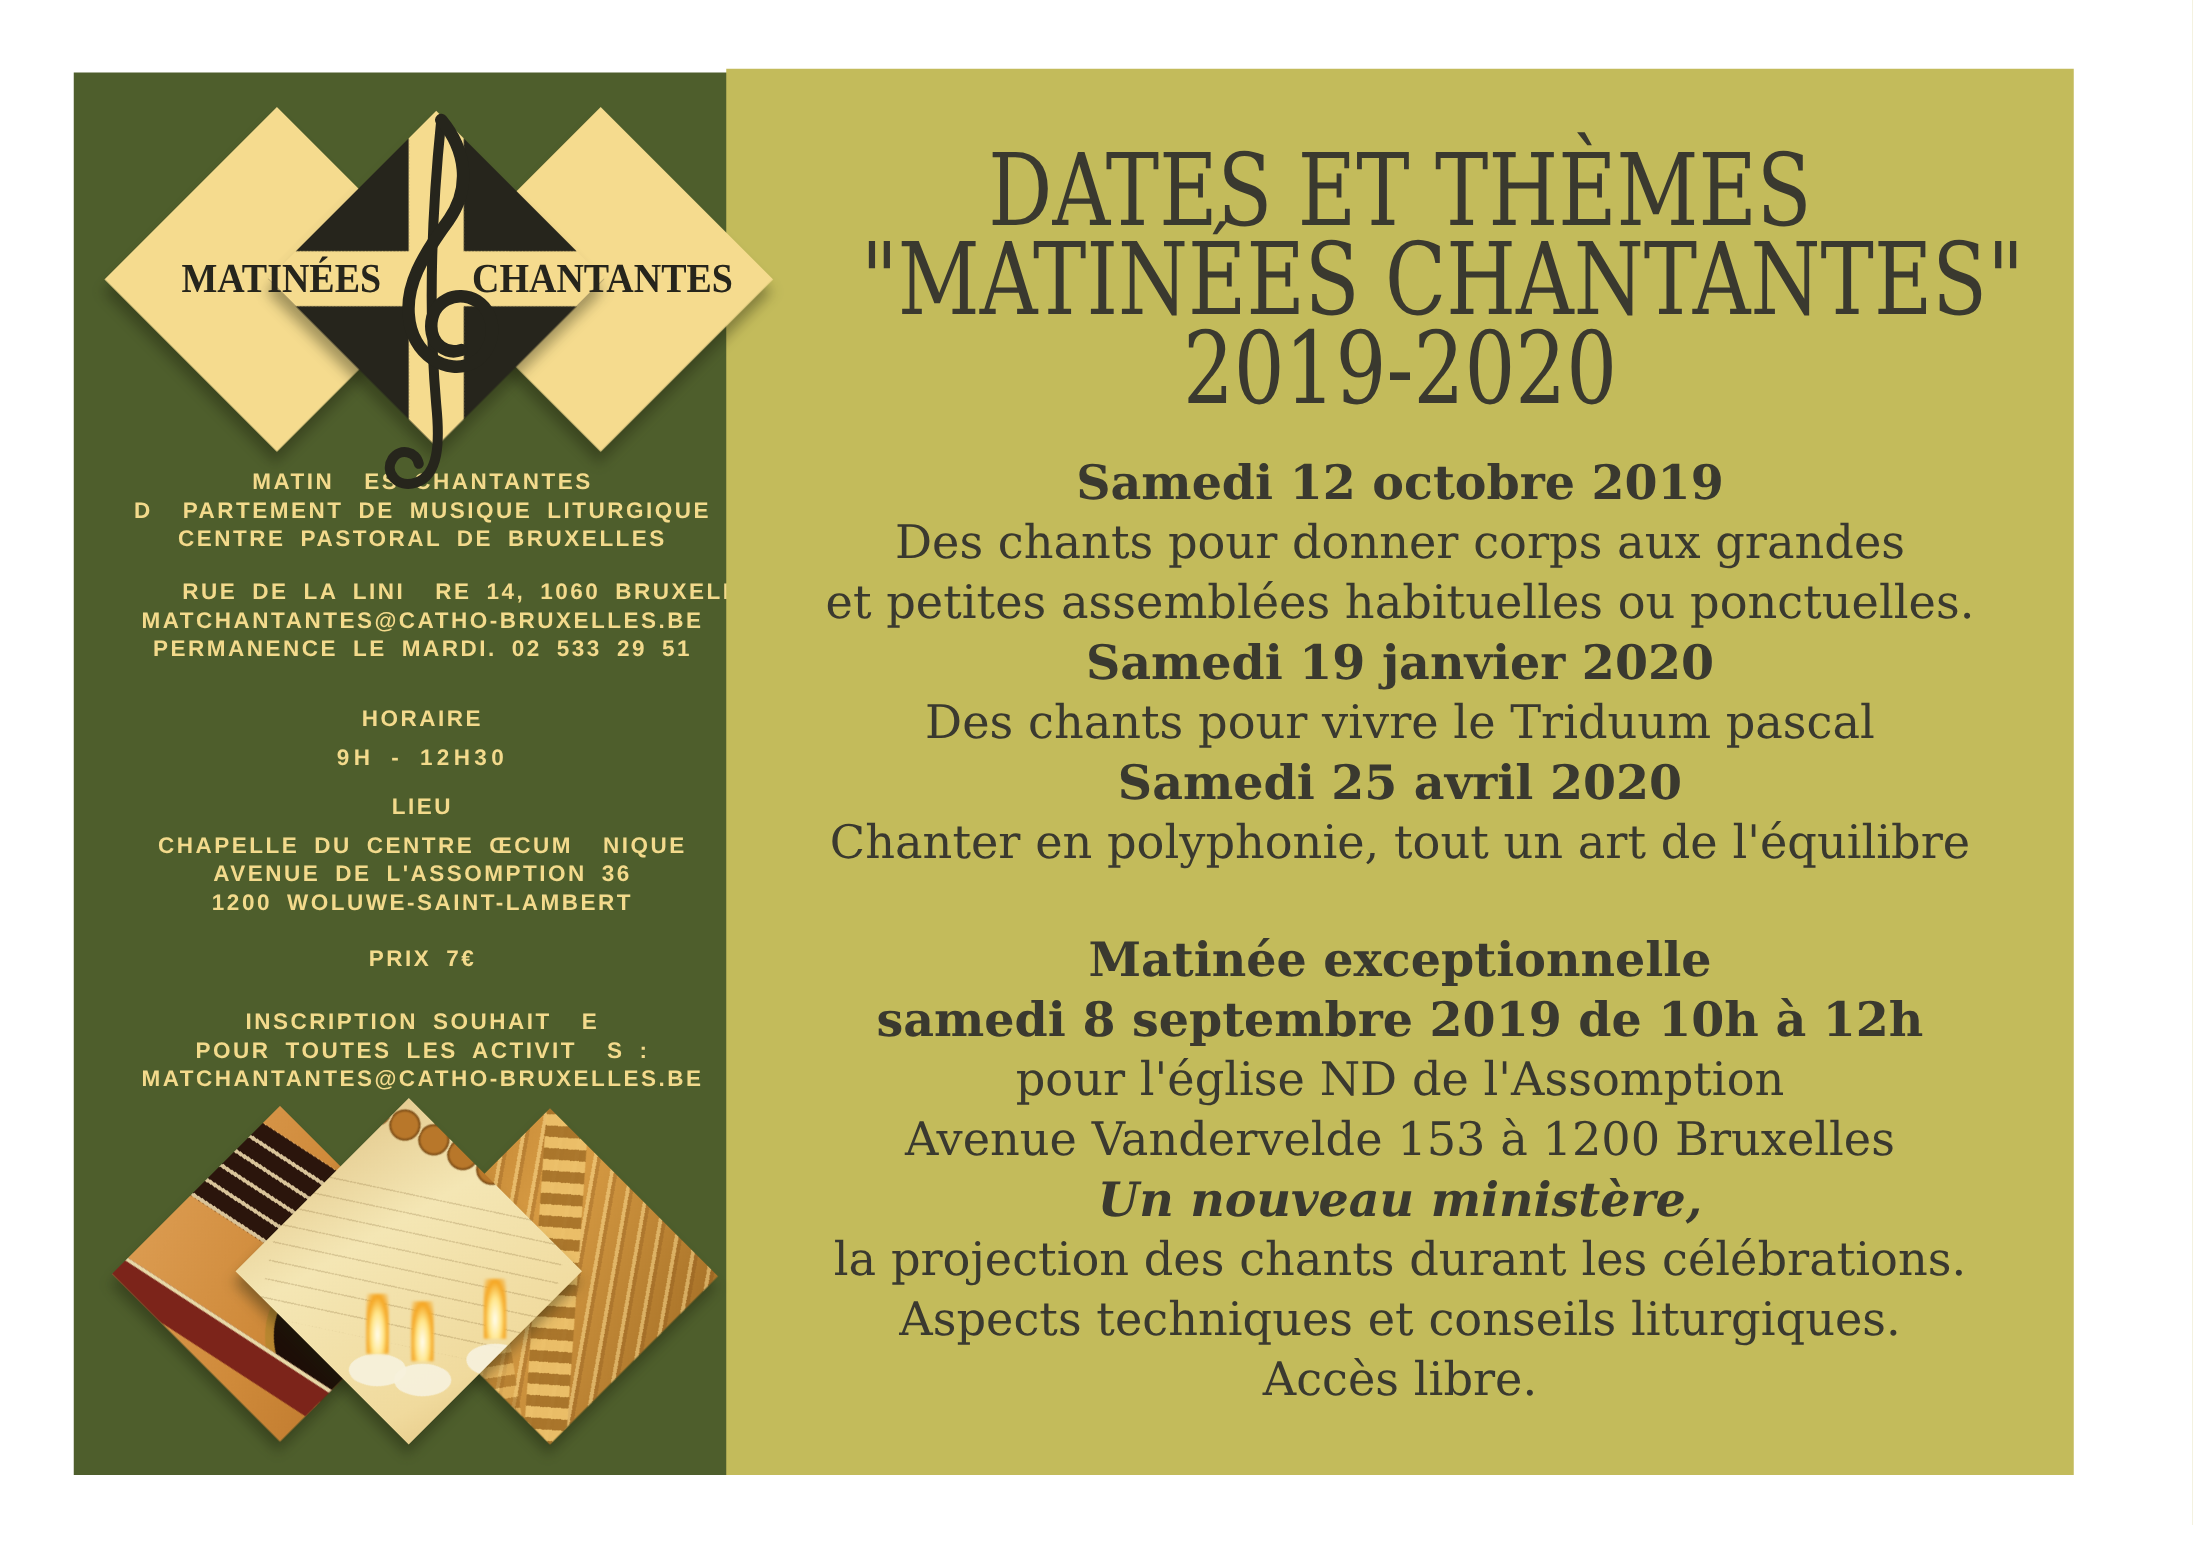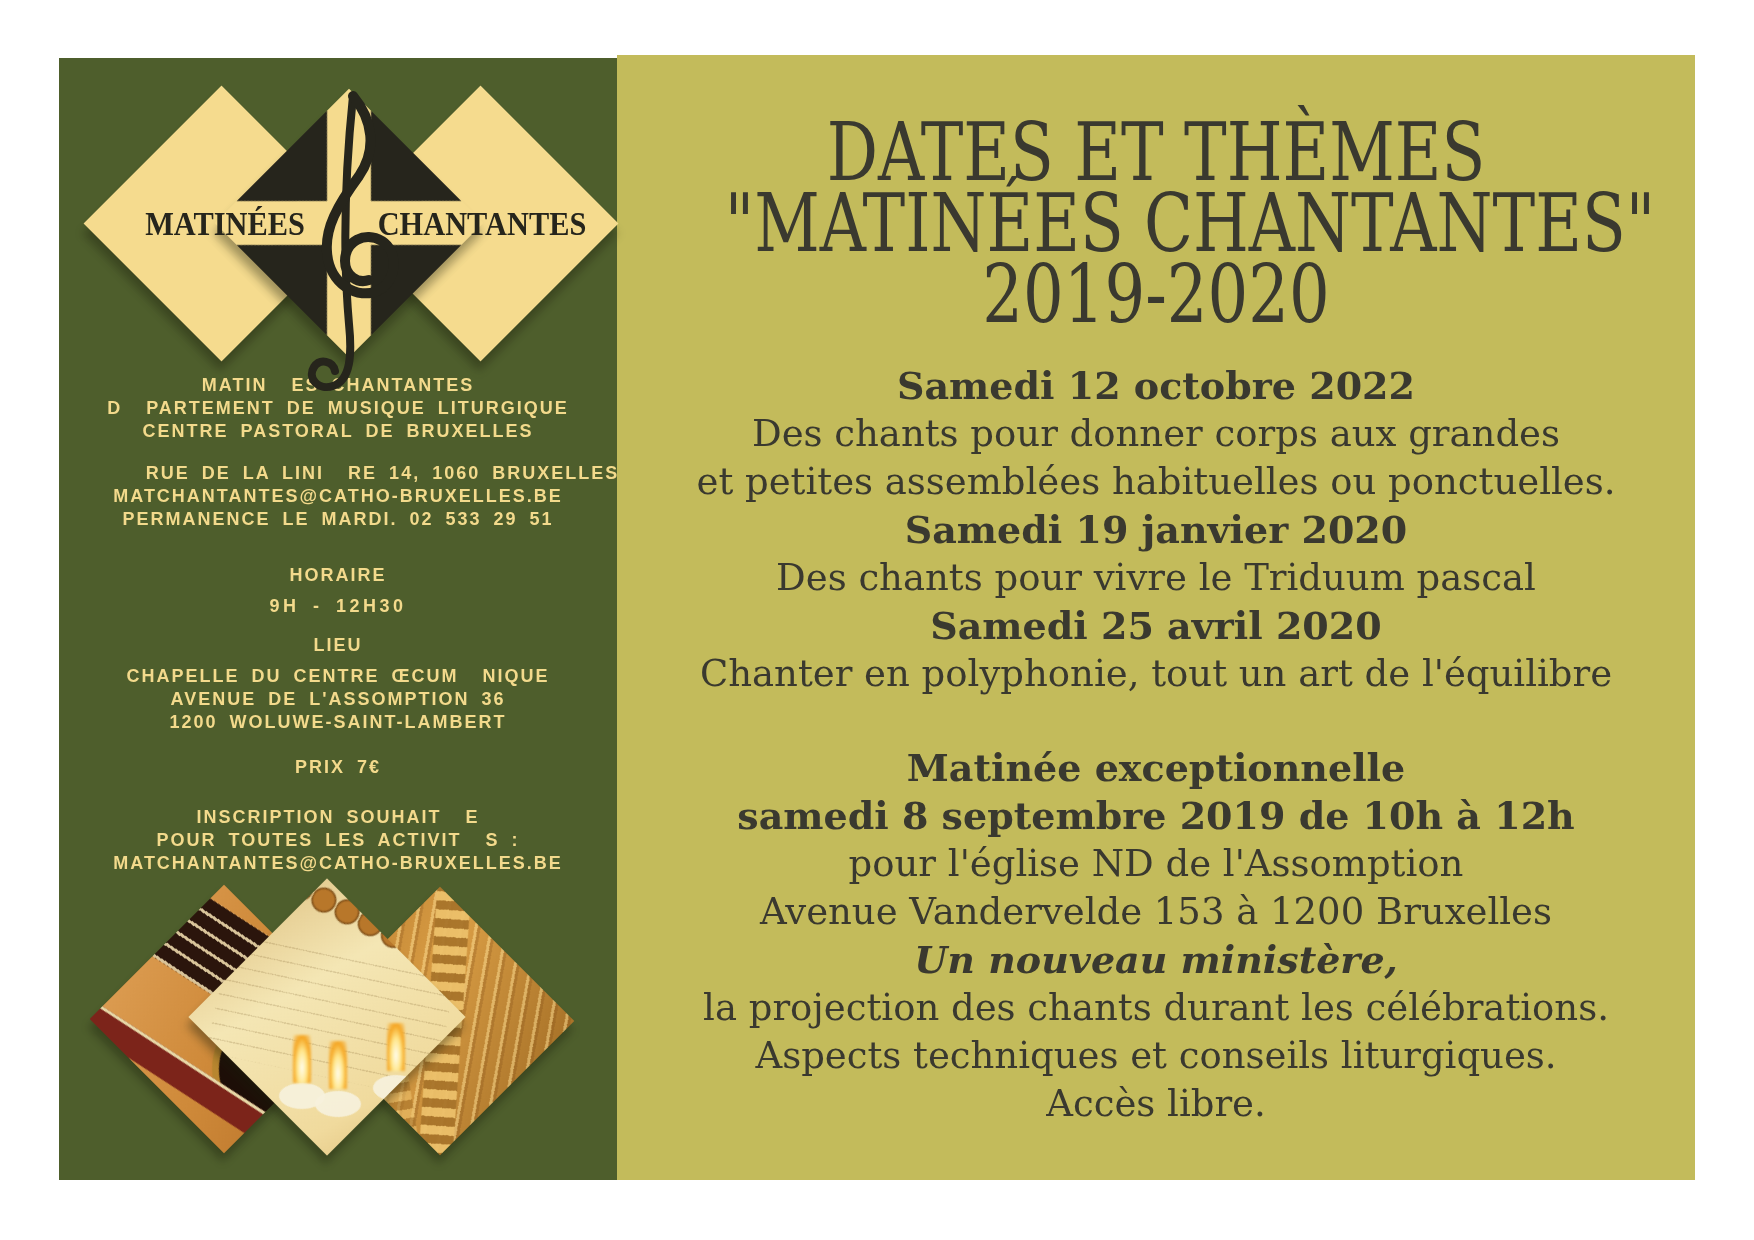--- a/index.html
+++ b/index.html
@@ -6,21 +6,21 @@
   .page {
     position:relative; width:1754px; height:1240px; background:#ffffff;
     overflow:hidden; font-family:"Liberation Sans", sans-serif;
   }
   
   .panel-left {
     position:absolute; left:59px; top:58px; width:558px; height:1122px;
     background:#4e5e2c;
   }
   .panel-right {
-    position:absolute; left:617px; top:55px; width:1078px; height:1125px;
+    position:absolute; left:581px; top:55px; width:1078px; height:1125px;
     background:#c3bb5b;
   }
   
   .diamond {
     position:absolute; transform:rotate(45deg); overflow:hidden;
     filter:drop-shadow(6px 8px 5px rgba(25,30,10,.38));
   }
   .diamond .inner {
     position:absolute; left:50%; top:50%; width:280px; height:280px;
     margin-left:-140px; margin-top:-140px; transform:rotate(-45deg);
@@ -128,21 +128,21 @@
     <div class="lp" style="top:794px">MATCHANTANTES@CATHO-BRUXELLES.BE</div>
   </div>
 
   <div class="panel-right">
     <div class="title">
       <div class="t-line">DATES ET THÈMES</div>
       <div class="t-line">"MATINÉES CHANTANTES"</div>
       <div class="t-line">2019-2020</div>
     </div>
     <div class="body-block">
-      <div class="b-line bold">Samedi 12 octobre 2022</div>
+      <div class="b-line bold">Samedi 12 octobre 2019</div>
       <div class="b-line">Des chants pour donner corps aux grandes</div>
       <div class="b-line">et petites assemblées habituelles ou ponctuelles.</div>
       <div class="b-line bold">Samedi 19 janvier 2020</div>
       <div class="b-line">Des chants pour vivre le Triduum pascal</div>
       <div class="b-line bold">Samedi 25 avril 2020</div>
       <div class="b-line">Chanter en polyphonie, tout un art de l'équilibre</div>
       <div class="spacer"></div>
       <div class="b-line bold">Matinée exceptionnelle</div>
       <div class="b-line bold">samedi 8 septembre 2019 de 10h à 12h</div>
       <div class="b-line">pour l'église ND de l'Assomption</div>

